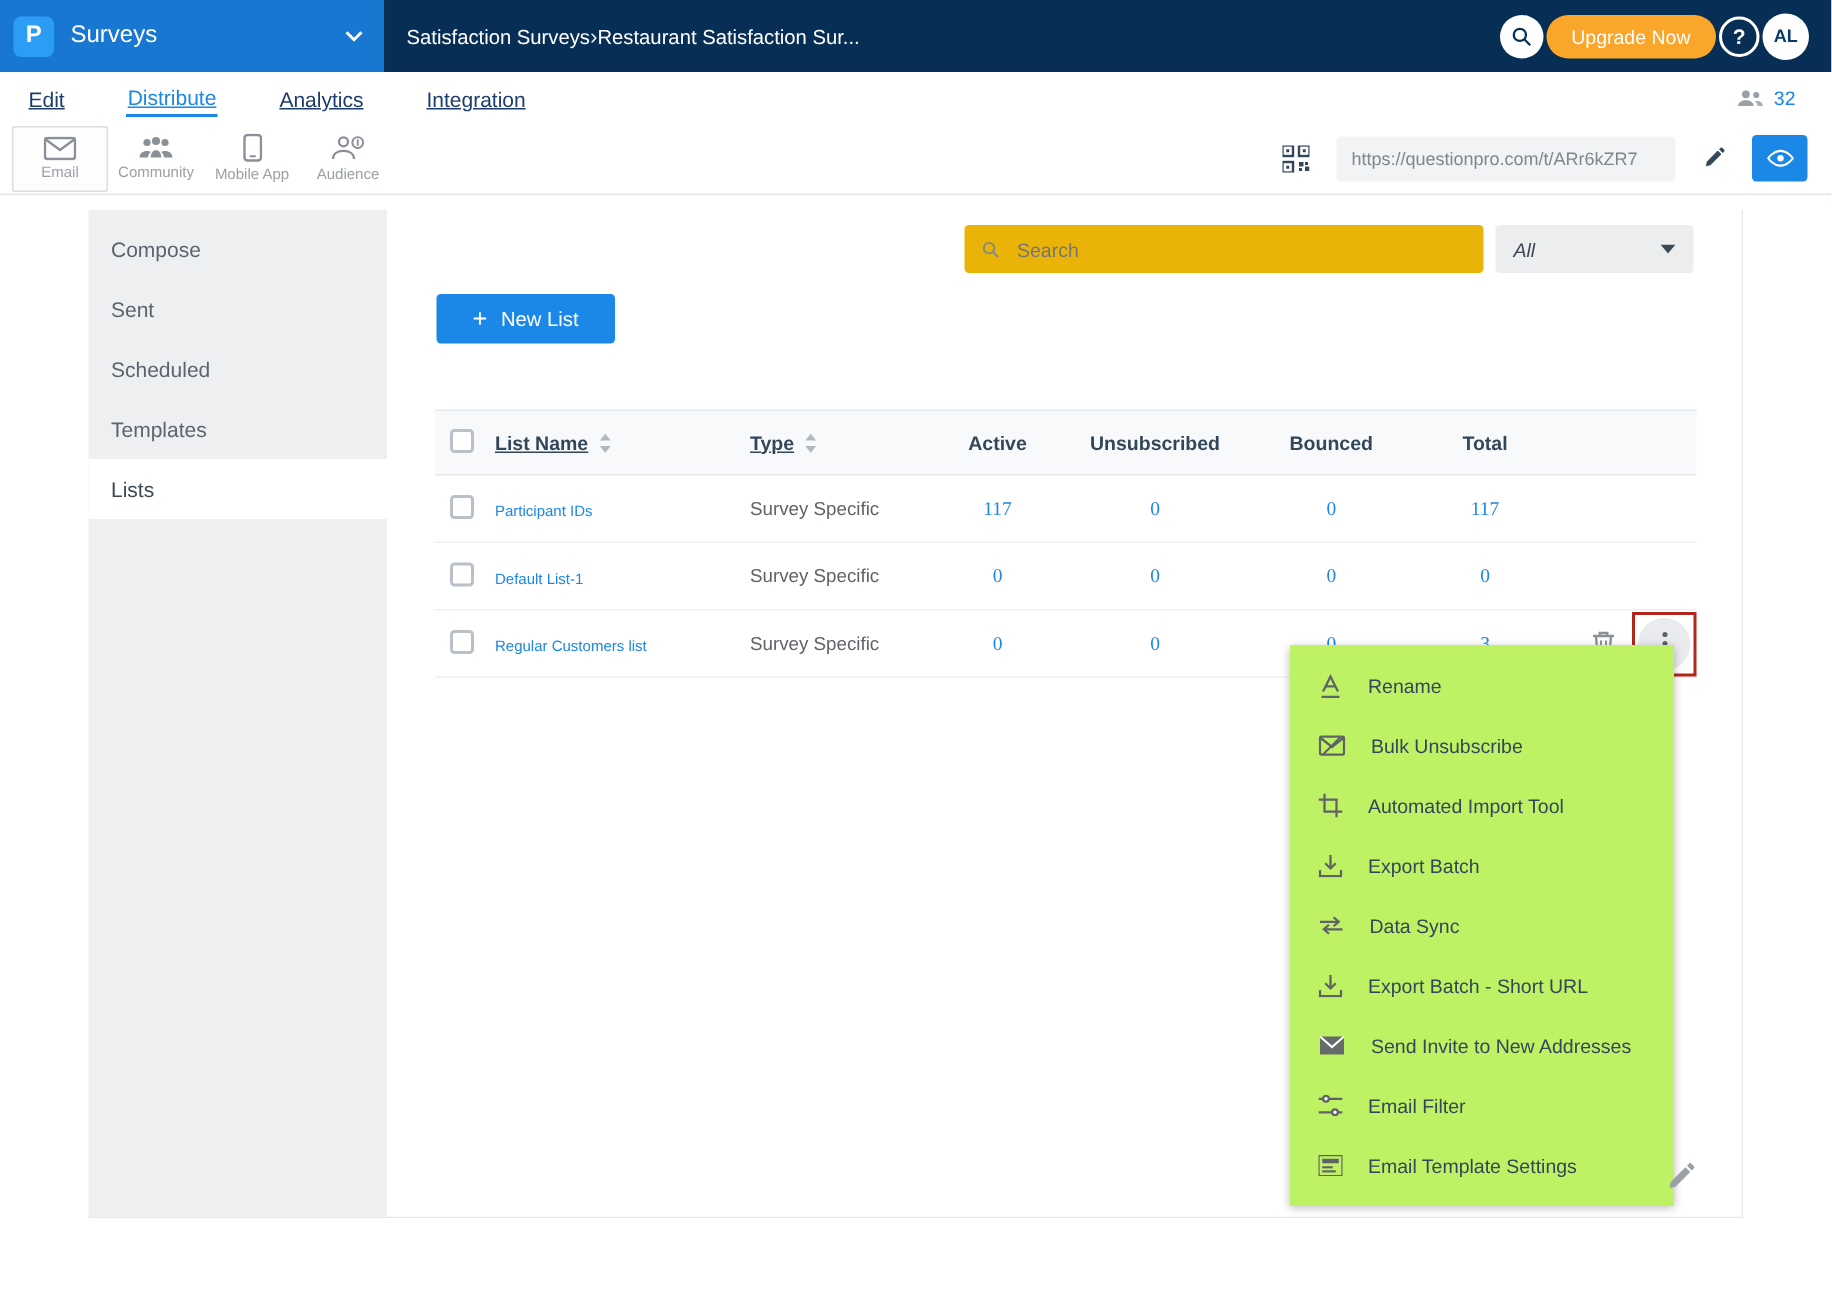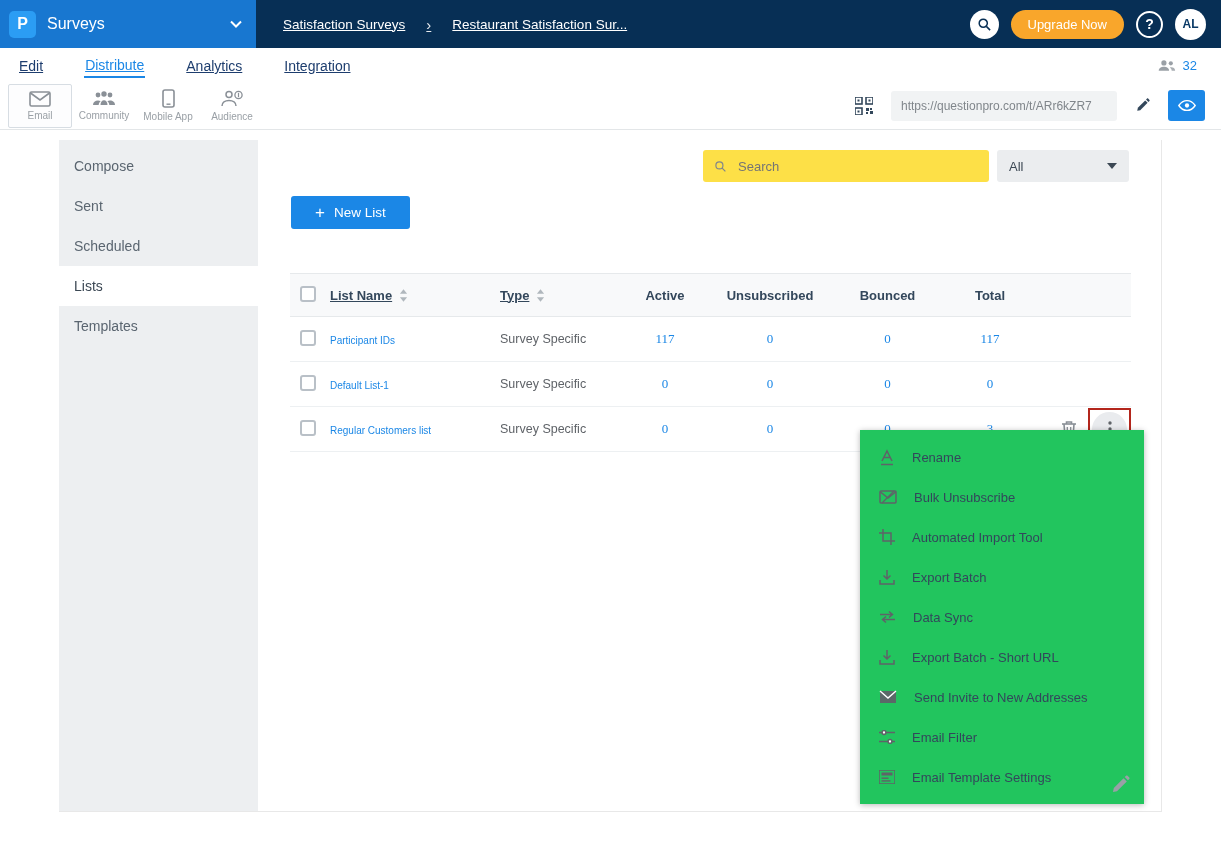--- a/index.html
+++ b/index.html
@@ -12,23 +12,23 @@
 
   
   .topbar { position:absolute; top:0; left:0; width:100%; height:48px;
     background:#072f55; display:flex; align-items:center; color:#fff; }
   .topbar-left { width:256px; height:48px; background:#1877d0;
     display:flex; align-items:center; padding:0 14px 0 9px; flex-shrink:0; }
   .logo-chip { width:27px; height:27px; border-radius:5px; background:#2b9df4;
     color:#fff; font-weight:bold; font-size:16px; display:flex; align-items:center; justify-content:center; }
   .app-name { margin-left:11px; font-size:16px; }
   .tl-caret { margin-left:auto; color:#fff; cursor:pointer; }
-  .breadcrumb { margin-left:27px; font-size:13.5px; display:flex; align-items:center; gap:21px; white-space:nowrap;text-decoration:underline; }
+  .breadcrumb { margin-left:15px; font-size:13.5px; display:flex; align-items:center; gap:0; white-space:nowrap; }
   .crumb-sep { font-size:15px; opacity:.9; }
-  .topbar-right { margin-left:auto; display:flex; align-items:center; gap:12px; padding-right:15px; }
+  .topbar-right { margin-left:auto; display:flex; align-items:center; gap:2px; padding-right:15px; }
   .search-circle { width:29px; height:29px; border-radius:50%; background:#fff; color:#072f55;
     display:flex; align-items:center; justify-content:center; border:none; cursor:pointer; }
   .upgrade-btn { height:29px; border-radius:15px; background:#f9a62b; color:#fff; font-size:13px;
     padding:0 17px; display:flex; align-items:center; border:none; cursor:pointer; font-family:inherit; }
   .help-circle { width:27px; height:27px; border-radius:50%; border:2px solid #fff; color:#fff;
     display:flex; align-items:center; justify-content:center; font-size:14px; font-weight:bold;
     background:transparent; cursor:pointer; }
   .avatar { width:31px; height:31px; border-radius:50%; background:#fff; color:#0a3a66;
     font-weight:bold; font-size:12px; display:flex; align-items:center; justify-content:center; cursor:pointer; }
 
@@ -57,27 +57,27 @@
   
   .main { position:absolute; left:59px; top:140px; width:1103px; height:672px; display:flex;
     border-right:1px solid #e8e8e8; border-bottom:1px solid #e8e8e8; background:#fff; }
   .side { width:199px; background:#edeff1; flex-shrink:0; padding-top:6px; }
   .side-item { height:40px; display:flex; align-items:center; padding-left:15px;
     font-size:14px; color:#5a6570; cursor:pointer; }
   .side-item.active { background:#fff; color:#3c4854; }
   .content { flex:1; background:#fff; position:relative; }
 
   .filter-row { display:flex; justify-content:flex-end; gap:8px; padding:10px 32px 0 0; }
-  .search-box { width:286px; height:32px; background:#fde047; border-radius:3px;
+  .search-box { width:346px; height:32px; background:#eab308; border-radius:3px;
     display:flex; align-items:center; gap:9px; padding:0 11px; color:#80868b; }
   .search-box input { border:none; background:transparent; outline:none; font-size:13px;
     color:#5f6368; width:100%; font-family:inherit; }
   .all-select { width:132px; height:32px; background:#ebedef; border-radius:3px;
     display:flex; align-items:center; justify-content:space-between; padding:0 12px;
-    font-size:13px; color:#3c4854; cursor:pointer; }
+    font-size:13px; color:#3c4854; cursor:pointer;font-style:italic; }
   .all-select .sel-caret { color:#3c4854; }
 
   .new-list-btn { margin:14px 0 0 33px; height:33px; background:#1b87e6; color:#fff; border:none;
     border-radius:3px; font-size:13.5px; display:inline-flex; align-items:center; gap:9px;
     padding:0 24px; cursor:pointer; font-family:inherit; }
   .plus-glyph { font-size:17px; line-height:1; }
 
   
   .list-table { margin:44px 30px 0 32px; }
   .trow { display:grid; grid-template-columns:40px 170px 120px 90px 120px 115px 90px 1fr; align-items:center; }
@@ -92,21 +92,21 @@
   .center { text-align:center; }
   input[type="checkbox"] { appearance:none; -webkit-appearance:none; width:16px; height:16px;
     border:2px solid #b9c0c7; border-radius:3px; background:#fff; margin:0 0 0 10px; cursor:pointer; }
   .actions { display:flex; justify-content:flex-end; align-items:center; gap:11px; }
   .trash-btn { background:none; border:none; color:#8a9097; cursor:pointer; padding:0; }
   .red-box { border:2px solid #b3261c; padding:2px; display:flex; }
   .dots-btn { width:35px; height:35px; border-radius:50%; background:#e9ebee; border:none;
     display:flex; align-items:center; justify-content:center; color:#5f6368; cursor:pointer; }
 
   
-  .ctx-menu { position:absolute; left:602px; top:290px; width:284px; background:#22c55e;
+  .ctx-menu { position:absolute; left:602px; top:290px; width:256px; background:#bef264;
     box-shadow:0 1px 6px rgba(0,0,0,.28); padding:7px 0; z-index:20; }
   .menu-item { height:40px; display:flex; align-items:center; gap:17px; padding:0 19px;
     font-size:13px; color:#33475b; cursor:pointer; }
   .menu-item .mi-icon { color:#5f6368; flex-shrink:0; }
 
   .fab-pencil { position:absolute; left:846px; top:634px; color:#9aa0a6; background:none;
     border:none; cursor:pointer; z-index:30; }
 </style>
 </head>
 <body>
@@ -241,22 +241,22 @@
     </button>
   </div>
 </div>
 
 <div class="main">
 
   <aside class="side">
     <div class="side-item">Compose</div>
     <div class="side-item">Sent</div>
     <div class="side-item">Scheduled</div>
+    <div class="side-item">Templates</div>
     <div class="side-item active">Lists</div>
-    <div class="side-item">Templates</div>
   </aside>
 
   <section class="content">
 
     <div class="filter-row">
       <div class="search-box">
         <span>
           <svg width="13" height="13" viewBox="0 0 24 24">
               <circle cx="10" cy="10" r="6.5" fill="none" stroke="currentColor" stroke-width="2.2"></circle>
               <line x1="15" y1="15" x2="21" y2="21" stroke="currentColor" stroke-width="2.2"></line>

